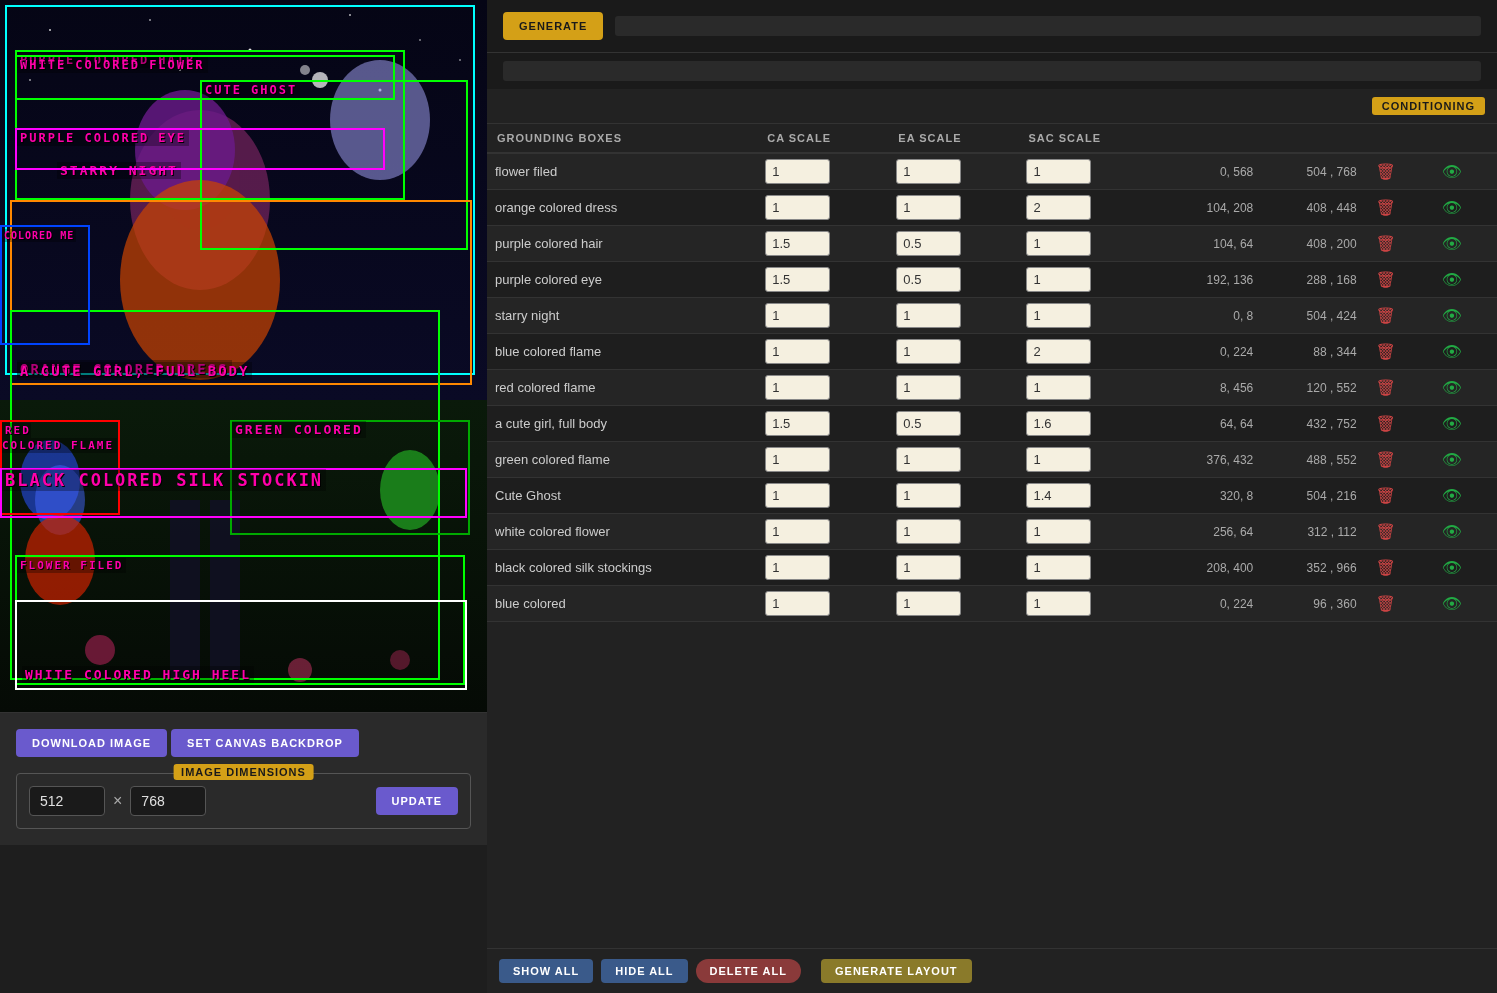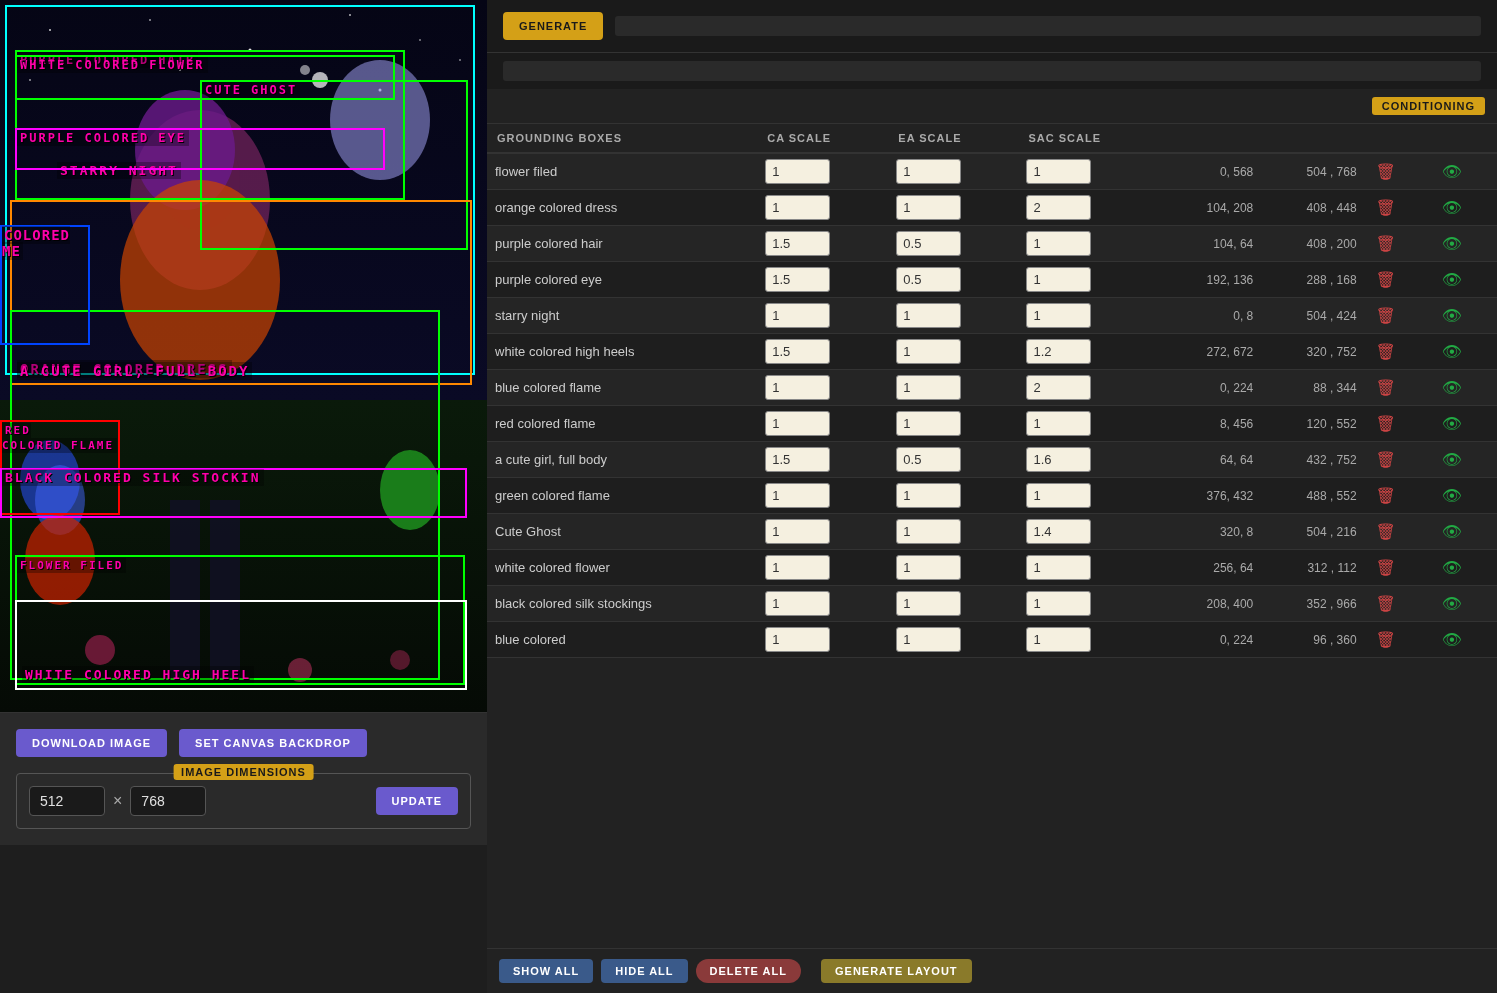--- a/index.html
+++ b/index.html
@@ -41,21 +41,21 @@
 
     .bottom-controls {
       background: #2a2a2a;
       padding: 16px;
       border-top: 1px solid #333;
       flex-shrink: 0;
     }
 
     .btn-row {
       display: flex;
-      gap: 12px;
+      gap: 4px;
       margin-bottom: 16px;
     }
 
     .btn {
       padding: 8px 16px;
       border: none;
       border-radius: 4px;
       cursor: pointer;
       font-size: 11px;
       font-weight: bold;
@@ -397,30 +397,33 @@
 
       <div style="position:absolute;top:200px;left:10px;width:462px;height:185px;border:2px solid #ff8800;">
         <span style="color:#ff00aa;font-family:monospace;font-weight:bold;font-size:14px;letter-spacing:2px;text-shadow:1px 1px 0 #000;background:rgba(0,0,0,0.3);padding:1px 3px;position:absolute;bottom:5px;left:5px;">ORANGE COLORED DRESS</span>
       </div>
 
       <div style="position:absolute;top:310px;left:10px;width:430px;height:370px;border:2px solid #00ff00;">
         <span style="color:#ff00aa;font-family:monospace;font-weight:bold;font-size:14px;letter-spacing:2px;text-shadow:1px 1px 0 #000;background:rgba(0,0,0,0.3);padding:1px 3px;position:absolute;top:50px;left:5px;">A CUTE GIRL, FULL BODY</span>
       </div>
 
       <div style="position:absolute;top:225px;left:0px;width:90px;height:120px;border:2px solid #0044ff;">
-        <span style="color:#ff00aa;font-family:monospace;font-weight:bold;font-size:14px;letter-spacing:1px;text-shadow:1px 1px 0 #000;background:rgba(0,0,0,0.3);padding:1px 2px;">COLORED ME</span>
+        <span style="color:#ff00aa;font-family:monospace;font-weight:bold;font-size:10px;letter-spacing:1px;text-shadow:1px 1px 0 #000;background:rgba(0,0,0,0.3);padding:1px 2px;">COLORED ME</span>
       </div>
 
       <div style="position:absolute;top:420px;left:0px;width:120px;height:95px;border:2px solid #ff0000;">
         <span style="color:#ff00aa;font-family:monospace;font-weight:bold;font-size:11px;letter-spacing:2px;text-shadow:1px 1px 0 #000;background:rgba(0,0,0,0.3);padding:1px 3px;">RED<br>COLORED FLAME</span>
       </div>
 
+      <div style="position:absolute;top:420px;left:230px;width:240px;height:115px;border:2px solid #00aa00;">
+        <span style="color:#ff00aa;font-family:monospace;font-weight:bold;font-size:13px;letter-spacing:2px;text-shadow:1px 1px 0 #000;background:rgba(0,0,0,0.3);padding:1px 3px;">GREEN COLORED</span>
+      </div>
 
       <div style="position:absolute;top:468px;left:0px;width:467px;height:50px;border:2px solid #ff00ff;">
-        <span style="color:#ff00aa;font-family:monospace;font-weight:bold;font-size:13px;letter-spacing:2px;text-shadow:1px 1px 0 #000;background:rgba(0,0,0,0.3);padding:1px 3px;">BLACK COLORED SILK STOCKIN</span>
+        <span style="color:#ff00aa;font-family:monospace;font-weight:bold;font-size:17px;letter-spacing:2px;text-shadow:1px 1px 0 #000;background:rgba(0,0,0,0.3);padding:1px 3px;">BLACK COLORED SILK STOCKIN</span>
       </div>
 
       <div style="position:absolute;top:600px;left:15px;width:452px;height:90px;border:2px solid #ffffff;">
         <span style="color:#ff00aa;font-family:monospace;font-weight:bold;font-size:13px;letter-spacing:2px;text-shadow:1px 1px 0 #000;background:rgba(0,0,0,0.3);padding:1px 3px;position:absolute;bottom:5px;left:5px;">WHITE COLORED HIGH HEEL</span>
       </div>
     </div>
   </div>
 
   <div class="bottom-controls">
     <div class="btn-row">
@@ -532,34 +535,20 @@
       <td class="cell-coord">0, 8</td>
       <td class="cell-coord">504 , 424</td>
       <td><button class="icon-btn">
                   <span class="delete-icon">🗑</span>
                 </button></td>
       <td><button class="icon-btn">
                   <span class="eye-icon">👁</span>
                 </button></td>
     </tr>
             <tr>
-      <td class="cell-text">white colored high heels</td>
-      <td><input class="cell-input" type="text" value="1.5" style=""></td>
-      <td><input class="cell-input" type="text" value="1" style=""></td>
-      <td><input class="cell-input" type="text" value="1.2" style=""></td>
-      <td class="cell-coord">272, 672</td>
-      <td class="cell-coord">320 , 752</td>
-      <td><button class="icon-btn">
-                  <span class="delete-icon">🗑</span>
-                </button></td>
-      <td><button class="icon-btn">
-                  <span class="eye-icon">👁</span>
-                </button></td>
-    </tr>
-            <tr>
       <td class="cell-text">blue colored flame</td>
       <td><input class="cell-input" type="text" value="1" style=""></td>
       <td><input class="cell-input" type="text" value="1" style=""></td>
       <td><input class="cell-input" type="text" value="2" style=""></td>
       <td class="cell-coord">0, 224</td>
       <td class="cell-coord">88 , 344</td>
       <td><button class="icon-btn">
                   <span class="delete-icon">🗑</span>
                 </button></td>
       <td><button class="icon-btn">

